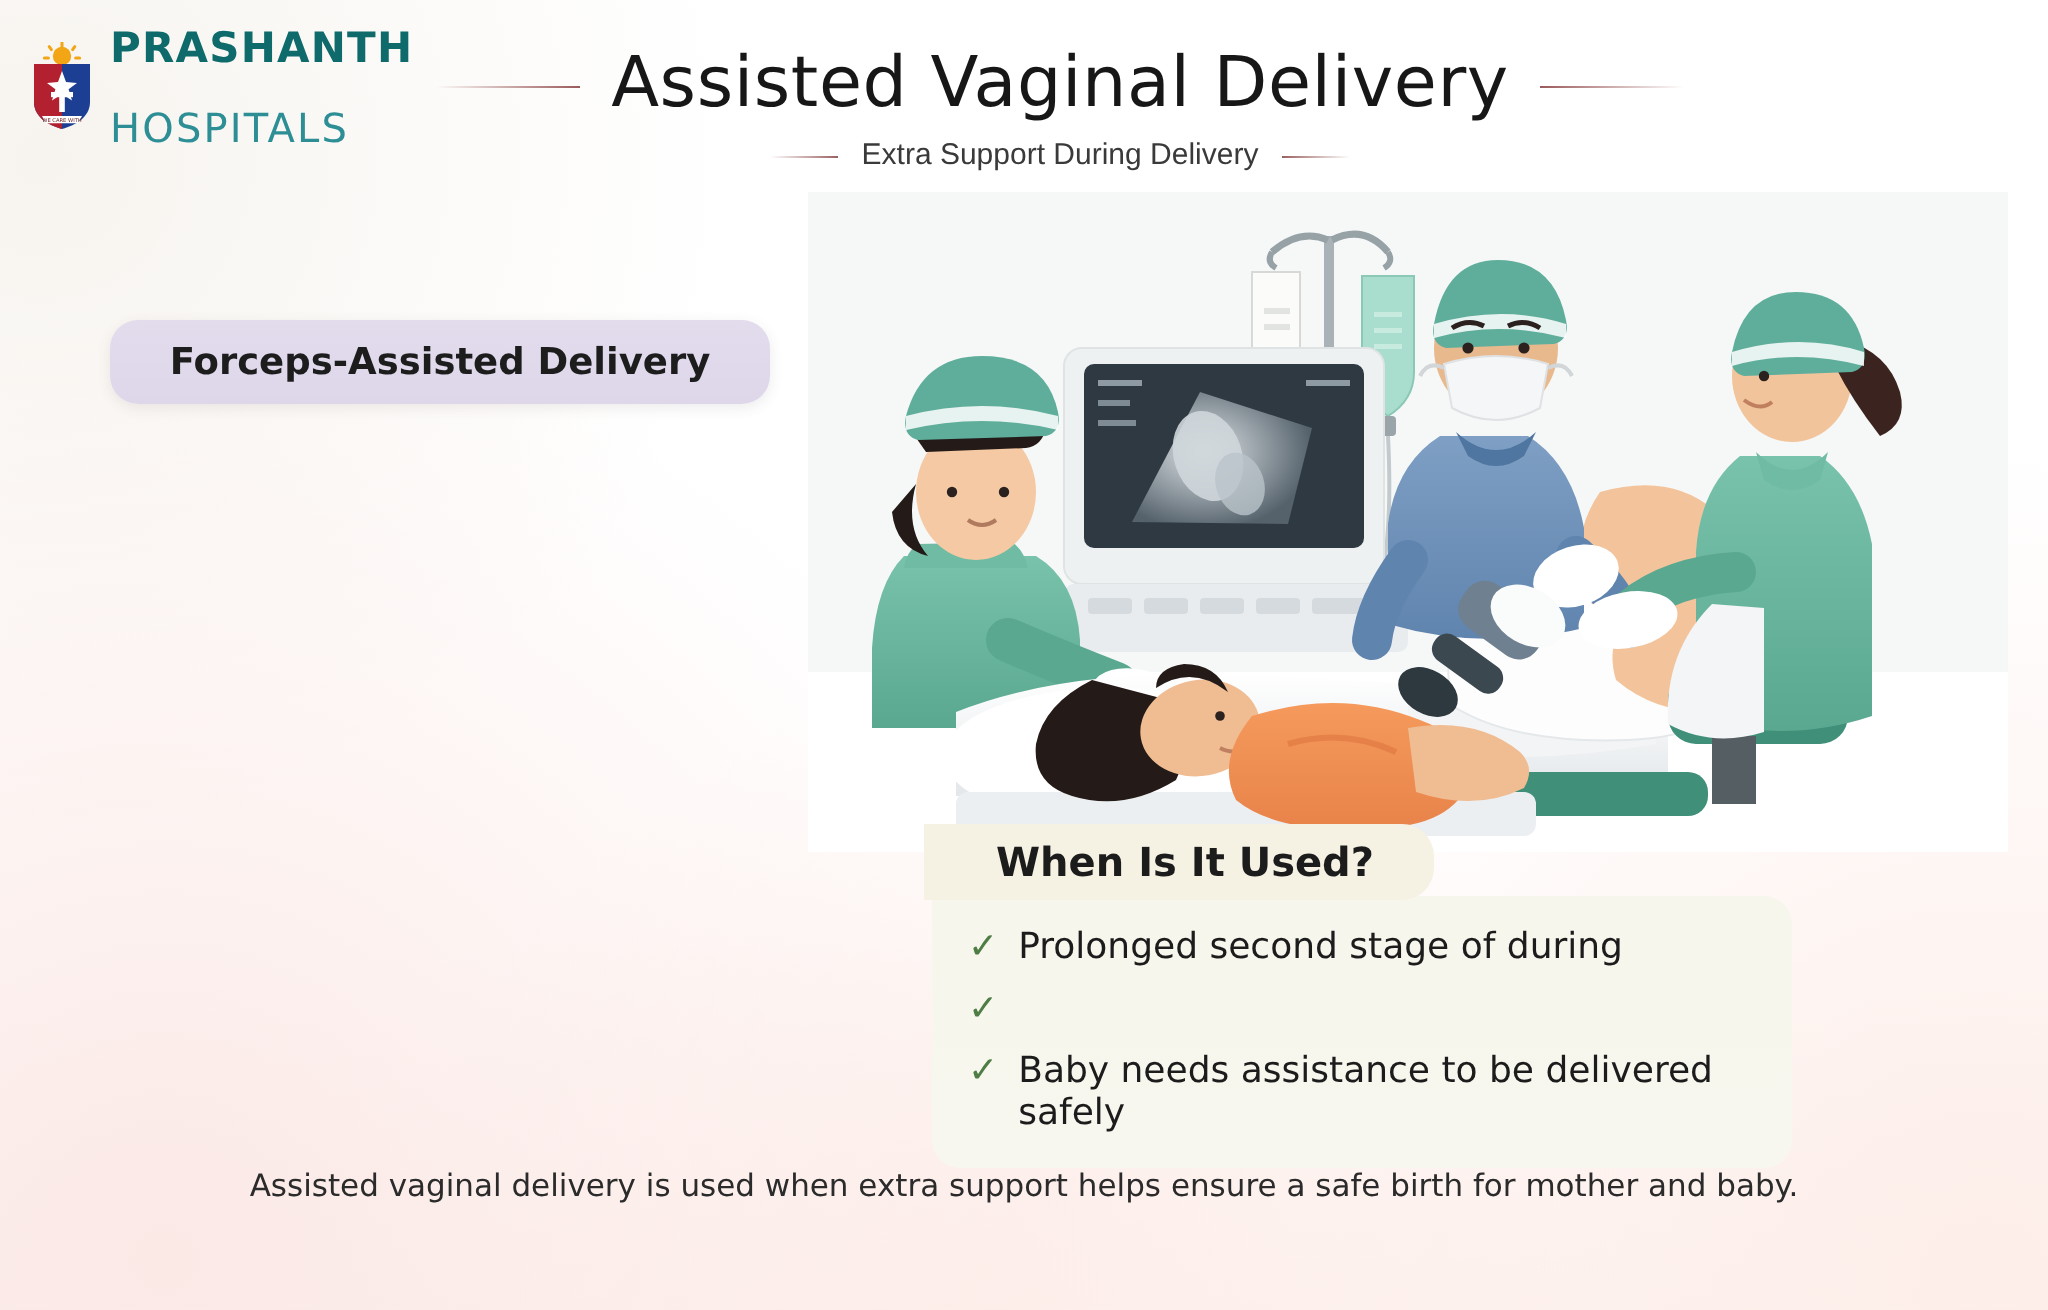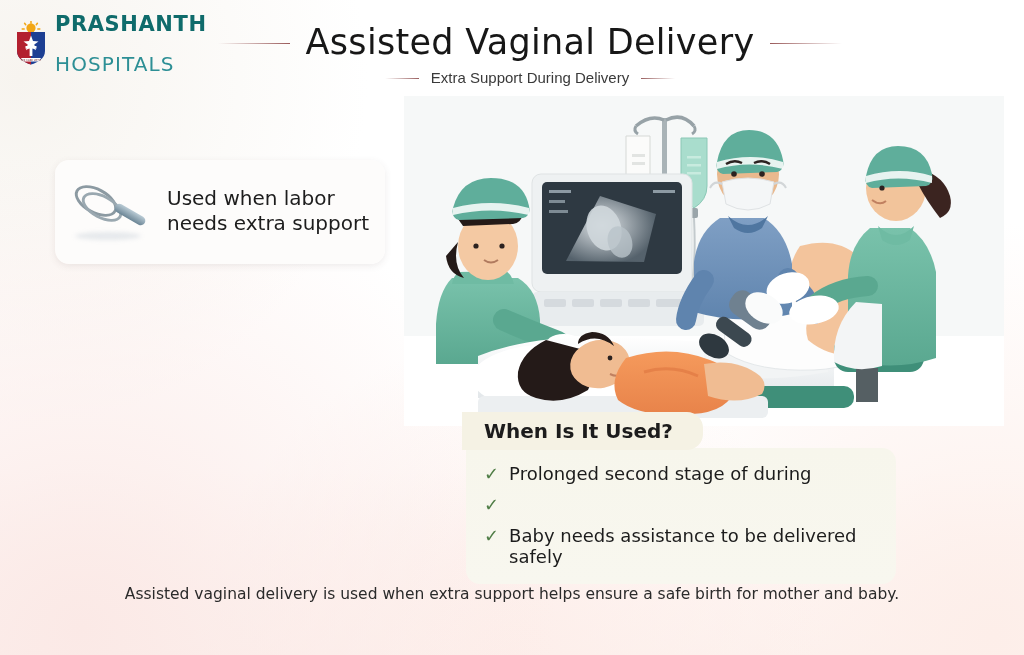--- a/index.html
+++ b/index.html
@@ -141,21 +141,21 @@
   #illustration {
     position:absolute; left:404px; top:96px; width:600px; height:330px;
     overflow:hidden;
   }
   #illustration svg { display:block; }
 
   
   #when-box { position:absolute; left:466px; top:412px; width:430px; }
   #when-title-pill {
     display:inline-block; background:#f5f2e4;
-    border-radius:0 16px 16px 0; padding:7px 30px 7px 22px;
+    border-radius:0 16px 16px 0; padding:7px 30px 7px 36px;
     margin-left:-4px;
     font-family:"DejaVu Sans", sans-serif;
     font-size:20px; font-weight:bold; color:#1c1c1c;
   }
   #when-list {
     background:linear-gradient(180deg,#f7f6ec 0%,#f8f7ef 100%);
     border-radius:0 14px 14px 14px;
     padding:10px 16px 12px 18px; margin-top:-2px; list-style:none;
   }
   #when-list li {
@@ -220,34 +220,21 @@
         <span>Extra Support During Delivery</span>
         <span class="rule right"></span>
       </div>
     </div>
   </div>
 
   <div id="left-panel">
 
 
     <div class="method-card">
-      <div class="card-body">
-        <div class="card-icon">
-          <div class="forc-wrap">
-            <div class="forc-shadow"></div>
-            <div class="forc-loop"></div>
-            <div class="forc-loop2"></div>
-            <div class="forc-handle"></div>
-          </div>
-        </div>
-        <div class="card-text">
-          <div>Used when labor</div>
-          <div>needs extra support</div>
-        </div>
-      </div>
+      <div class="card-head forceps">Forceps-Assisted Delivery</div>
     </div>
 
   </div>
 
   <div id="illustration">
     <svg width="600" height="330" viewBox="0 0 600 330">
       <defs>
         <linearGradient id="bedg" x1="0" y1="0" x2="0" y2="1">
           <stop offset="0" stop-color="#ffffff"></stop>
             <stop offset="1" stop-color="#e3e7ea"></stop>

